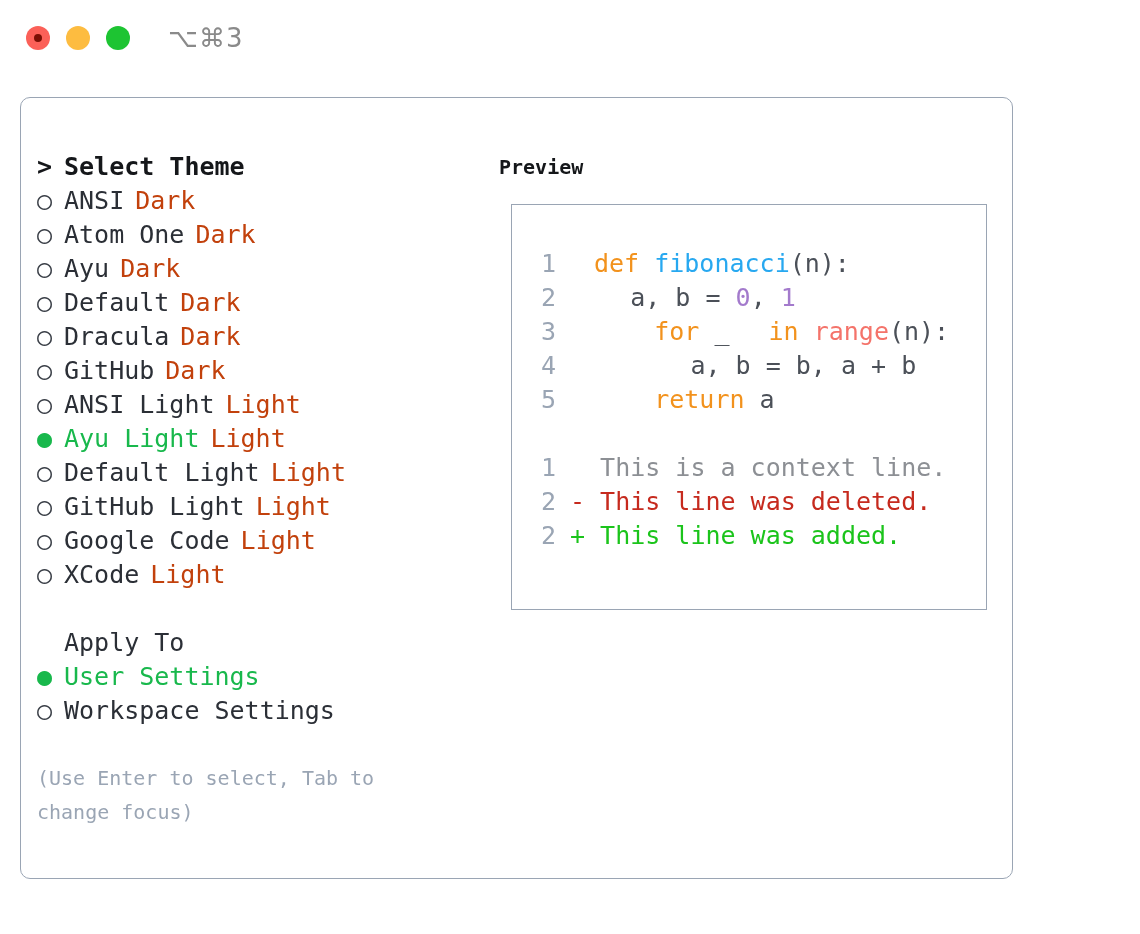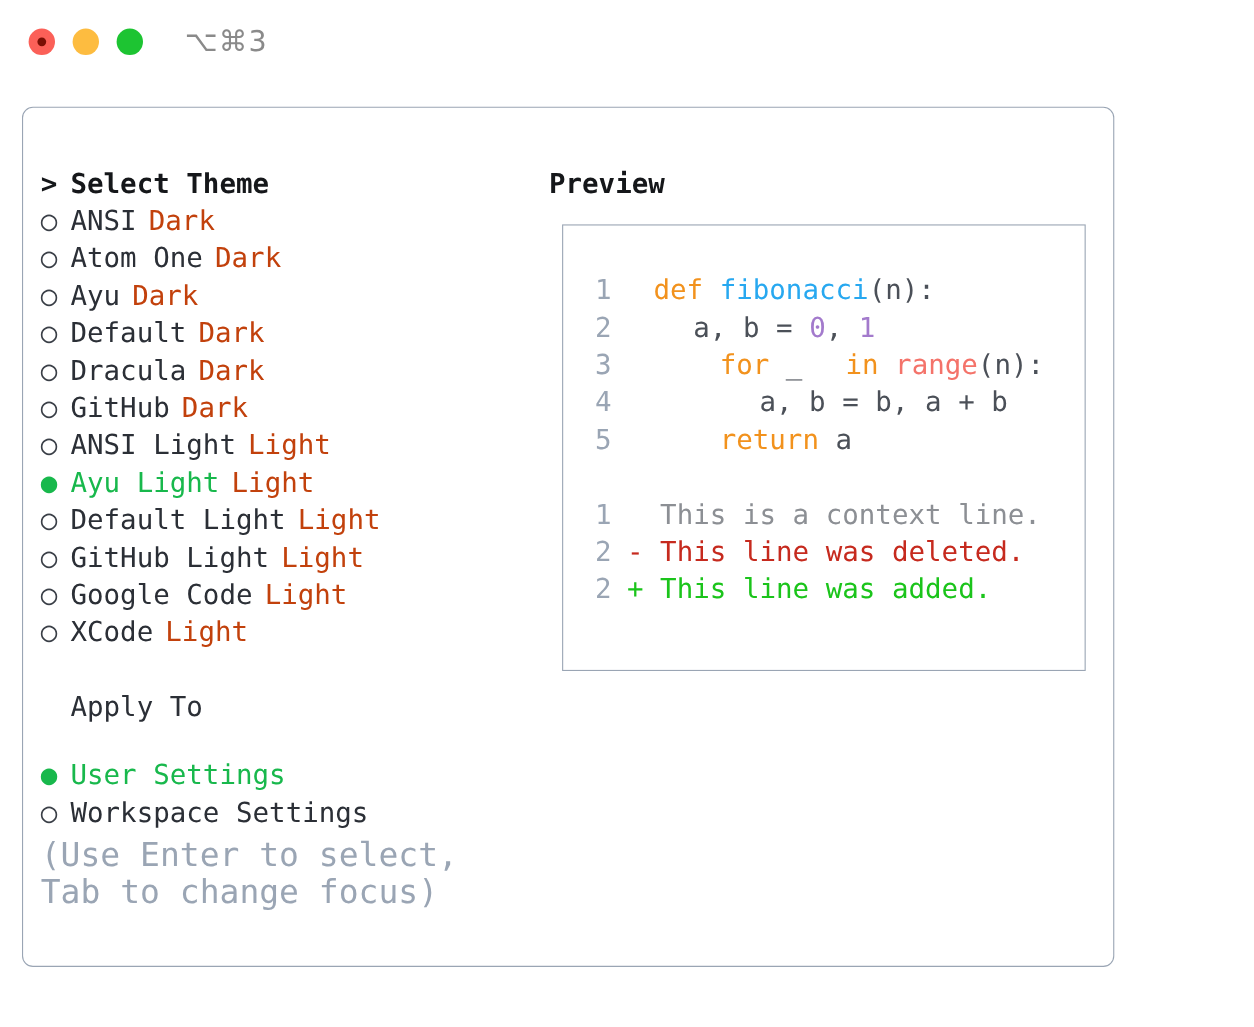--- a/index.html
+++ b/index.html
@@ -118,45 +118,45 @@
   
   #apply-to-group {
     position: absolute;
     left: 16px;
     top: 528px;
     width: 450px;
   }
   #apply-to-header .row-marker { color: transparent; }
   #apply-to-header .row-label  { color: #2b2f36; }
   .apply-row .row-marker { color: #3a3f47; }
-  .apply-row .row-label  { color: #2b2f36; margin-top: 28px; }
+  .apply-row .row-label  { color: #2b2f36; }
   .apply-row.selected .row-marker,
   .apply-row.selected .row-label { color: #18B84C; }
 
   
   #hint-text {
     position: absolute;
     left: 16px;
     top: 663px;
     width: 420px;
-    font-size: 30px;
+    font-size: 20px;
     line-height: 34px;
     color: #9aa5b4;
     white-space: pre-wrap;
   }
 
   
   #preview-column {
     position: absolute;
     left: 478px;
     top: 52px;
     width: 500px;
   }
   #preview-title {
-    font-size: 25px;
+    font-size: 20px;
     line-height: 34px;
     font-weight: bold;
     color: #15171a;
     white-space: pre;
   }
 
   #code-box {
     position: absolute;
     left: 490px;
     top: 106px;

